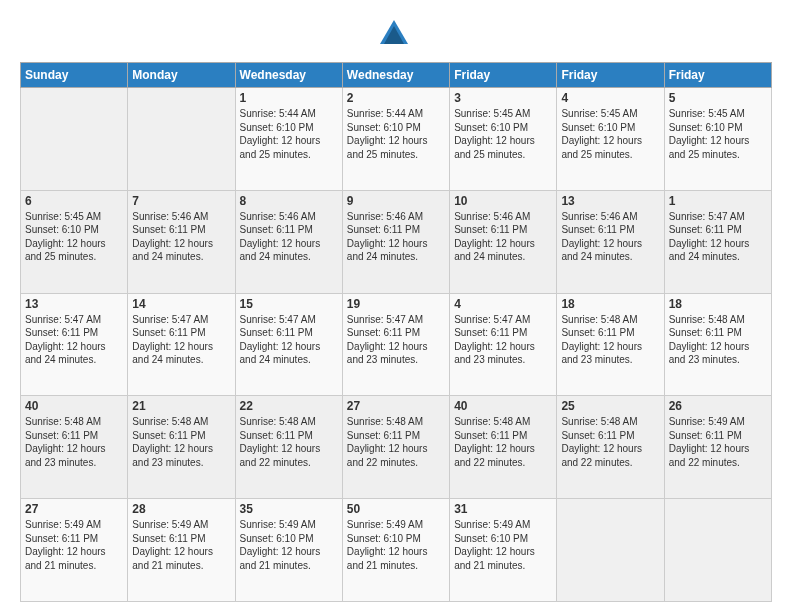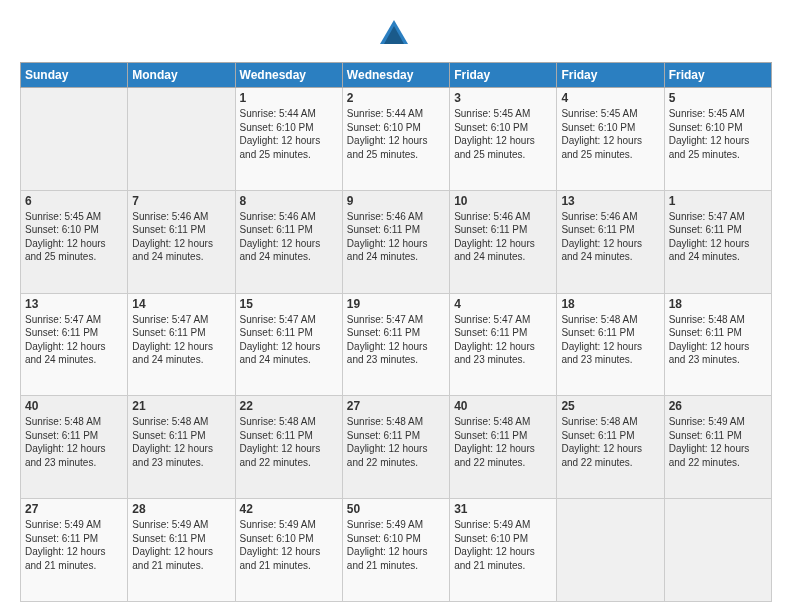--- a/index.html
+++ b/index.html
@@ -313,21 +313,21 @@
 Sunset: 6:11 PM
 Daylight: 12 hours and 21 minutes.</div>
           </td>
           <td>
             <span class="day-number">28</span>
             <div class="day-info">Sunrise: 5:49 AM
 Sunset: 6:11 PM
 Daylight: 12 hours and 21 minutes.</div>
           </td>
           <td>
-            <span class="day-number">42</span>
+            <span class="day-number">35</span>
             <div class="day-info">Sunrise: 5:49 AM
 Sunset: 6:10 PM
 Daylight: 12 hours and 21 minutes.</div>
           </td>
           <td>
             <span class="day-number">50</span>
             <div class="day-info">Sunrise: 5:49 AM
 Sunset: 6:10 PM
 Daylight: 12 hours and 21 minutes.</div>
           </td>

